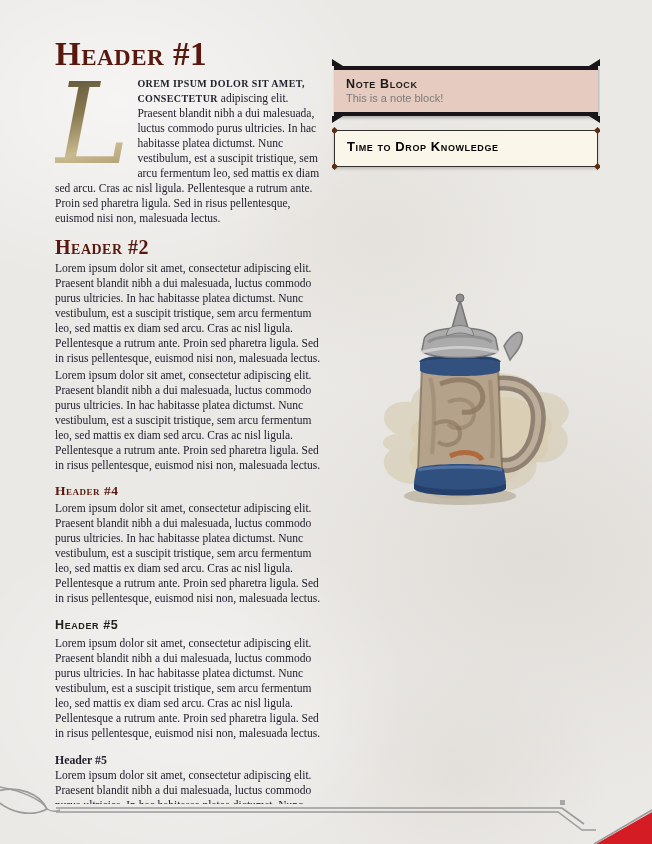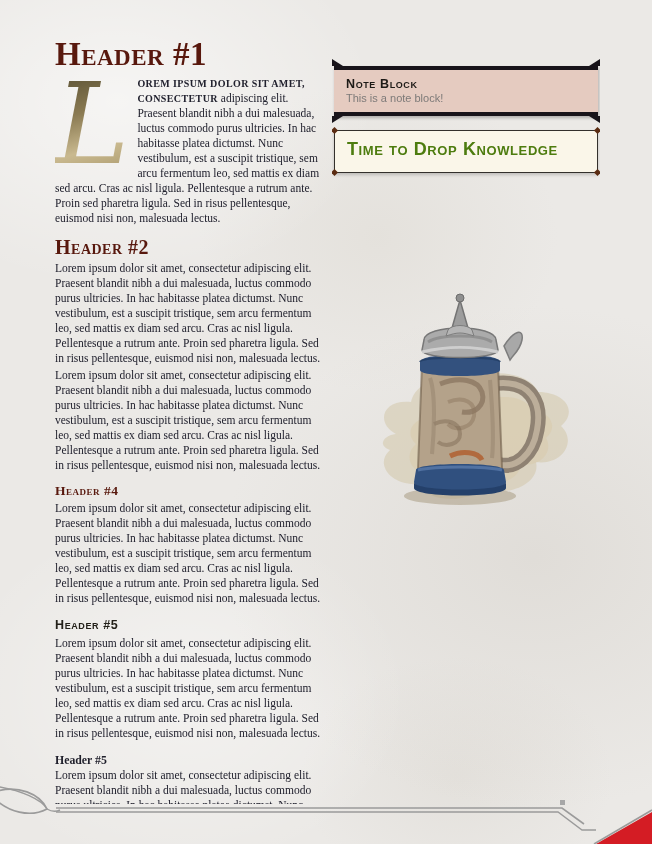--- a/index.html
+++ b/index.html
@@ -60,21 +60,21 @@
   .tip.bl{ bottom:-11px; left:-2px;  clip-path:polygon(0 100%, 0 0, 100% 0); }
   .tip.br{ bottom:-11px; right:-2px; clip-path:polygon(100% 100%, 0 0, 100% 0); }
 
   
   .descbox{
     position:relative; margin:14px 2px 0 2px; background:#faf6e9;
     border:1px solid #33302c; padding:8px 12px 10px;
     box-shadow:0 2px 3px rgba(0,0,0,.18);
   }
   .desc-title{ font-family:"Liberation Sans","DejaVu Sans",sans-serif; font-variant:small-caps;
-    font-weight:700; font-size:18px; letter-spacing:.6px; color:#4d7c0f; margin-bottom:2px; }
+    font-weight:700; font-size:13px; letter-spacing:.6px; color:#000000; margin-bottom:2px; }
   .desc-text{ font-family:"Liberation Sans","DejaVu Sans",sans-serif; font-size:11px; line-height:15px; color:#4c4a46; }
   .desc-text.indent{ text-indent:12px; }
   .desc-text b{ color:#2e2c28; }
   .gem{ position:absolute; width:5px; height:5px; background:#5b2c12; transform:rotate(45deg); }
   .gem.tl{ top:-3px; left:-3px; } .gem.tr{ top:-3px; right:-3px; }
   .gem.bl{ bottom:-3px; left:-3px; } .gem.br{ bottom:-3px; right:-3px; }
 
   .stein-wrap{ position:absolute; left:24px; top:228px; width:232px; height:234px; }
 
   .footer{ position:absolute; left:0; bottom:0; width:652px; height:62px; }

